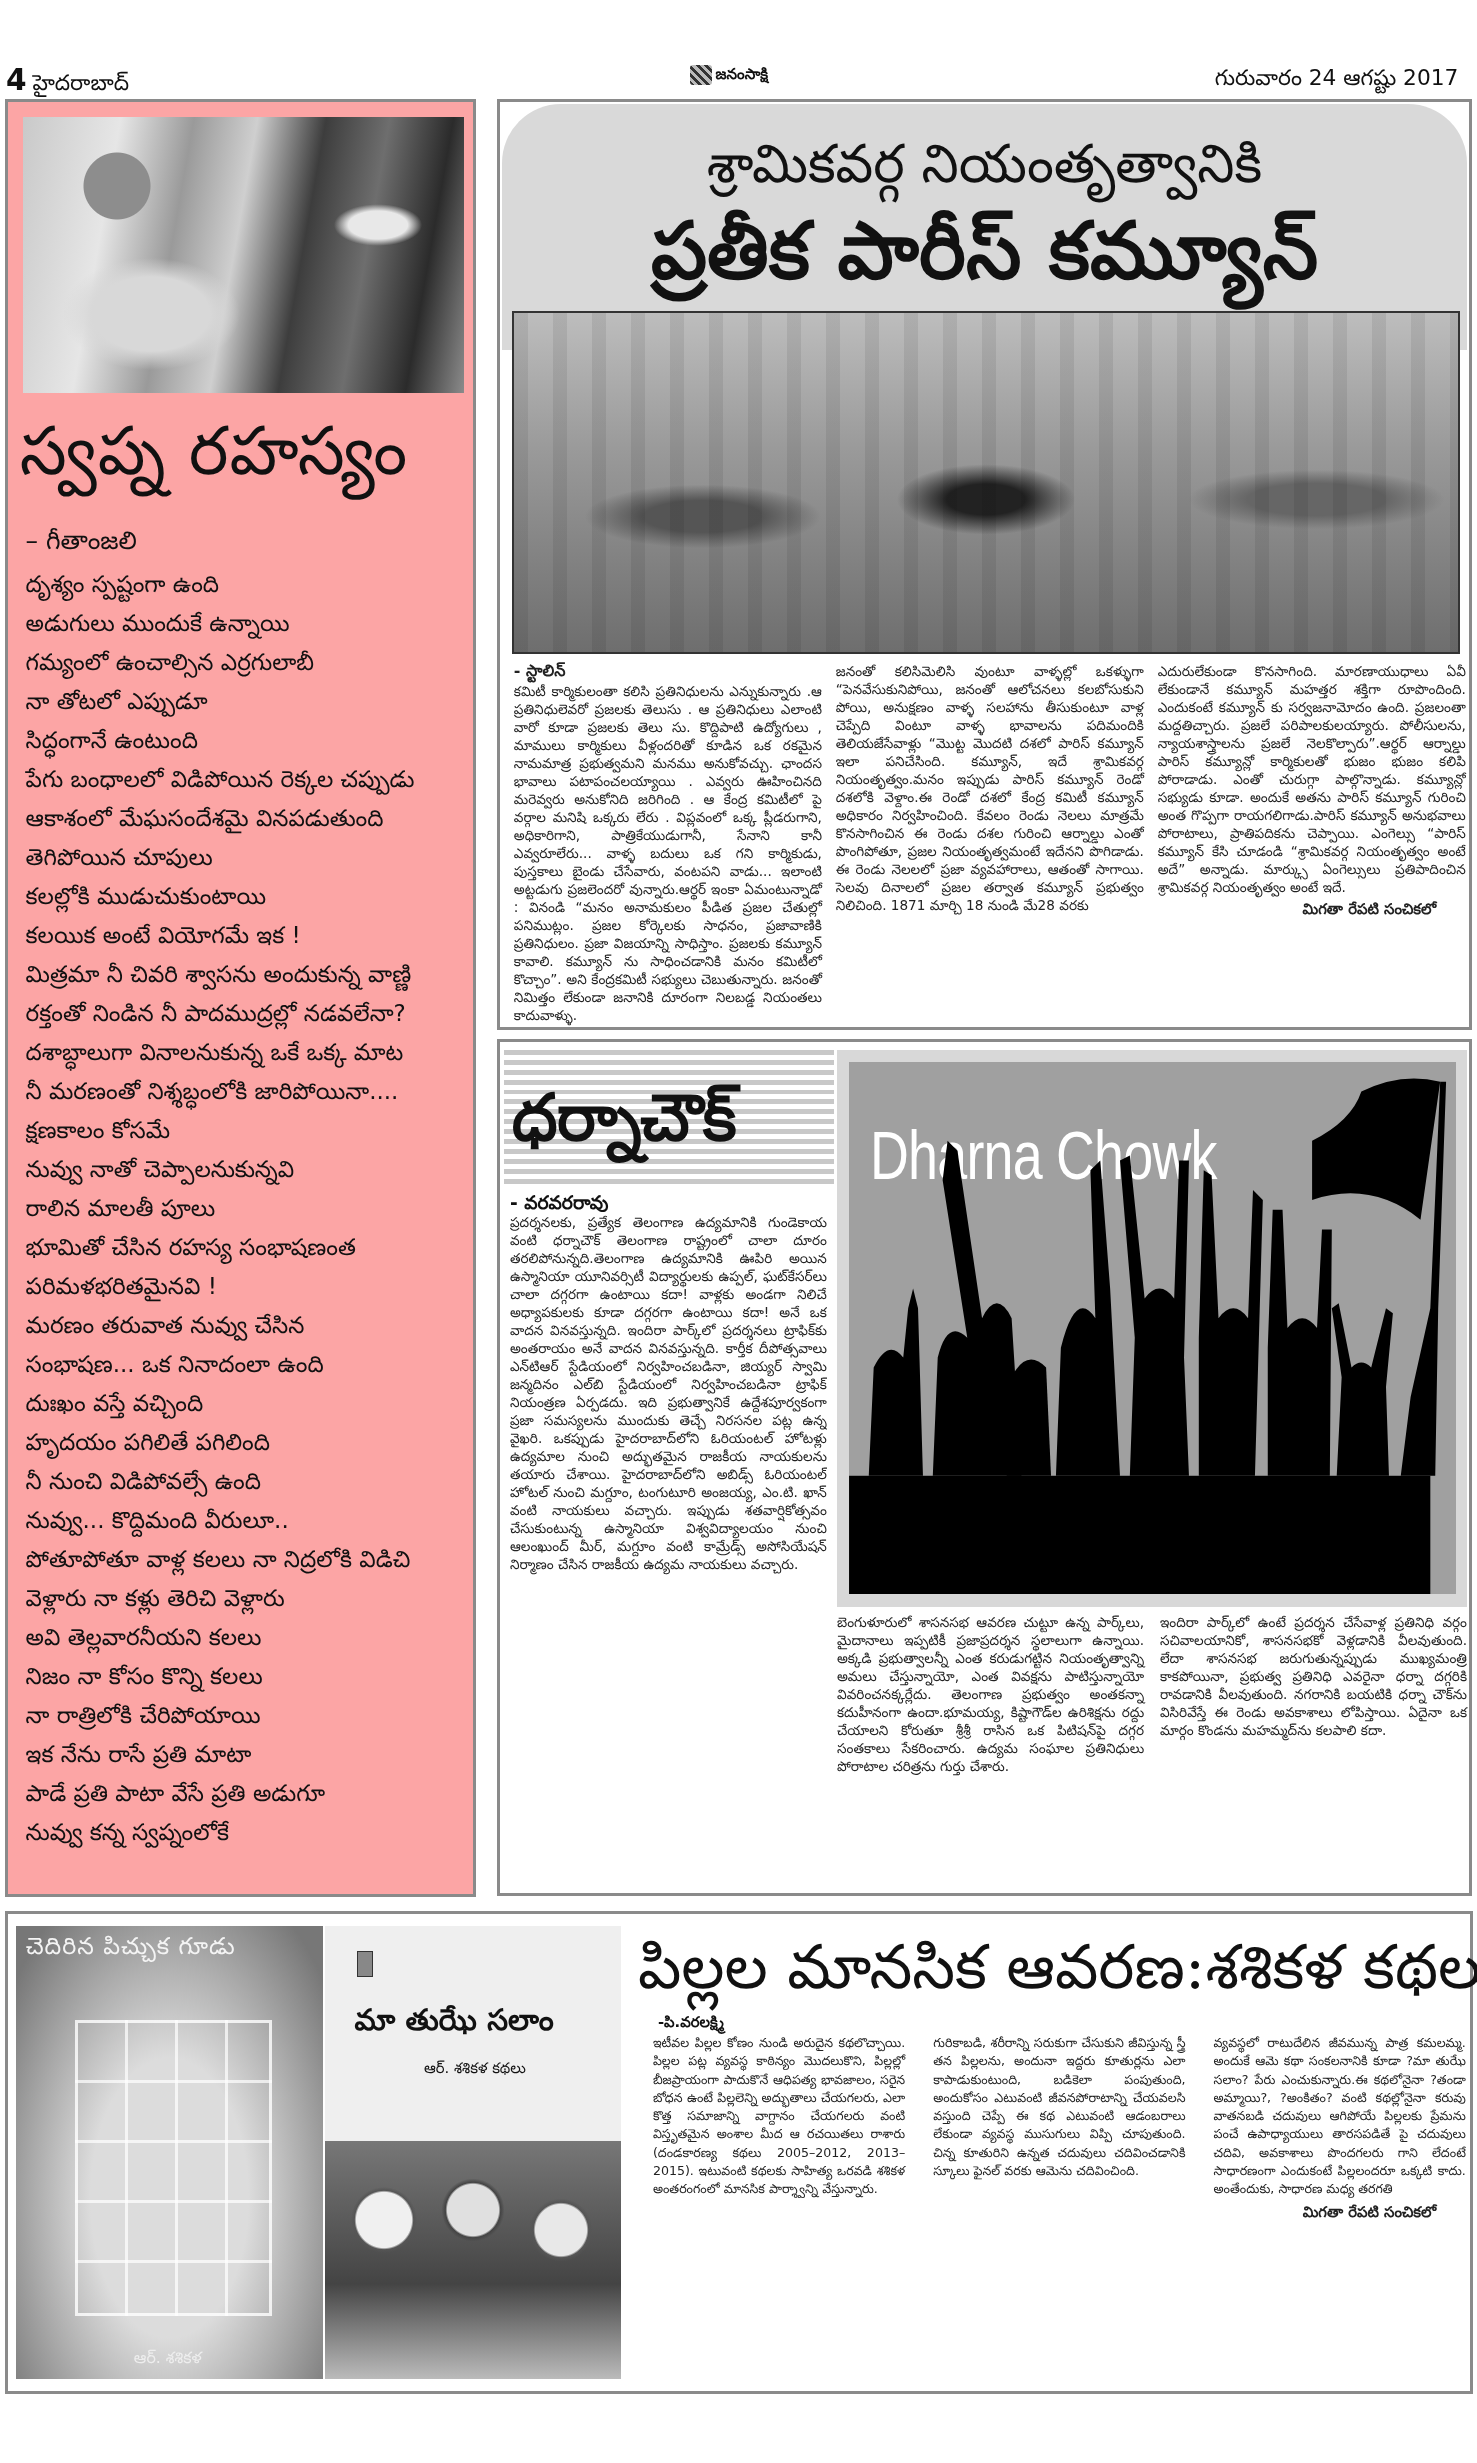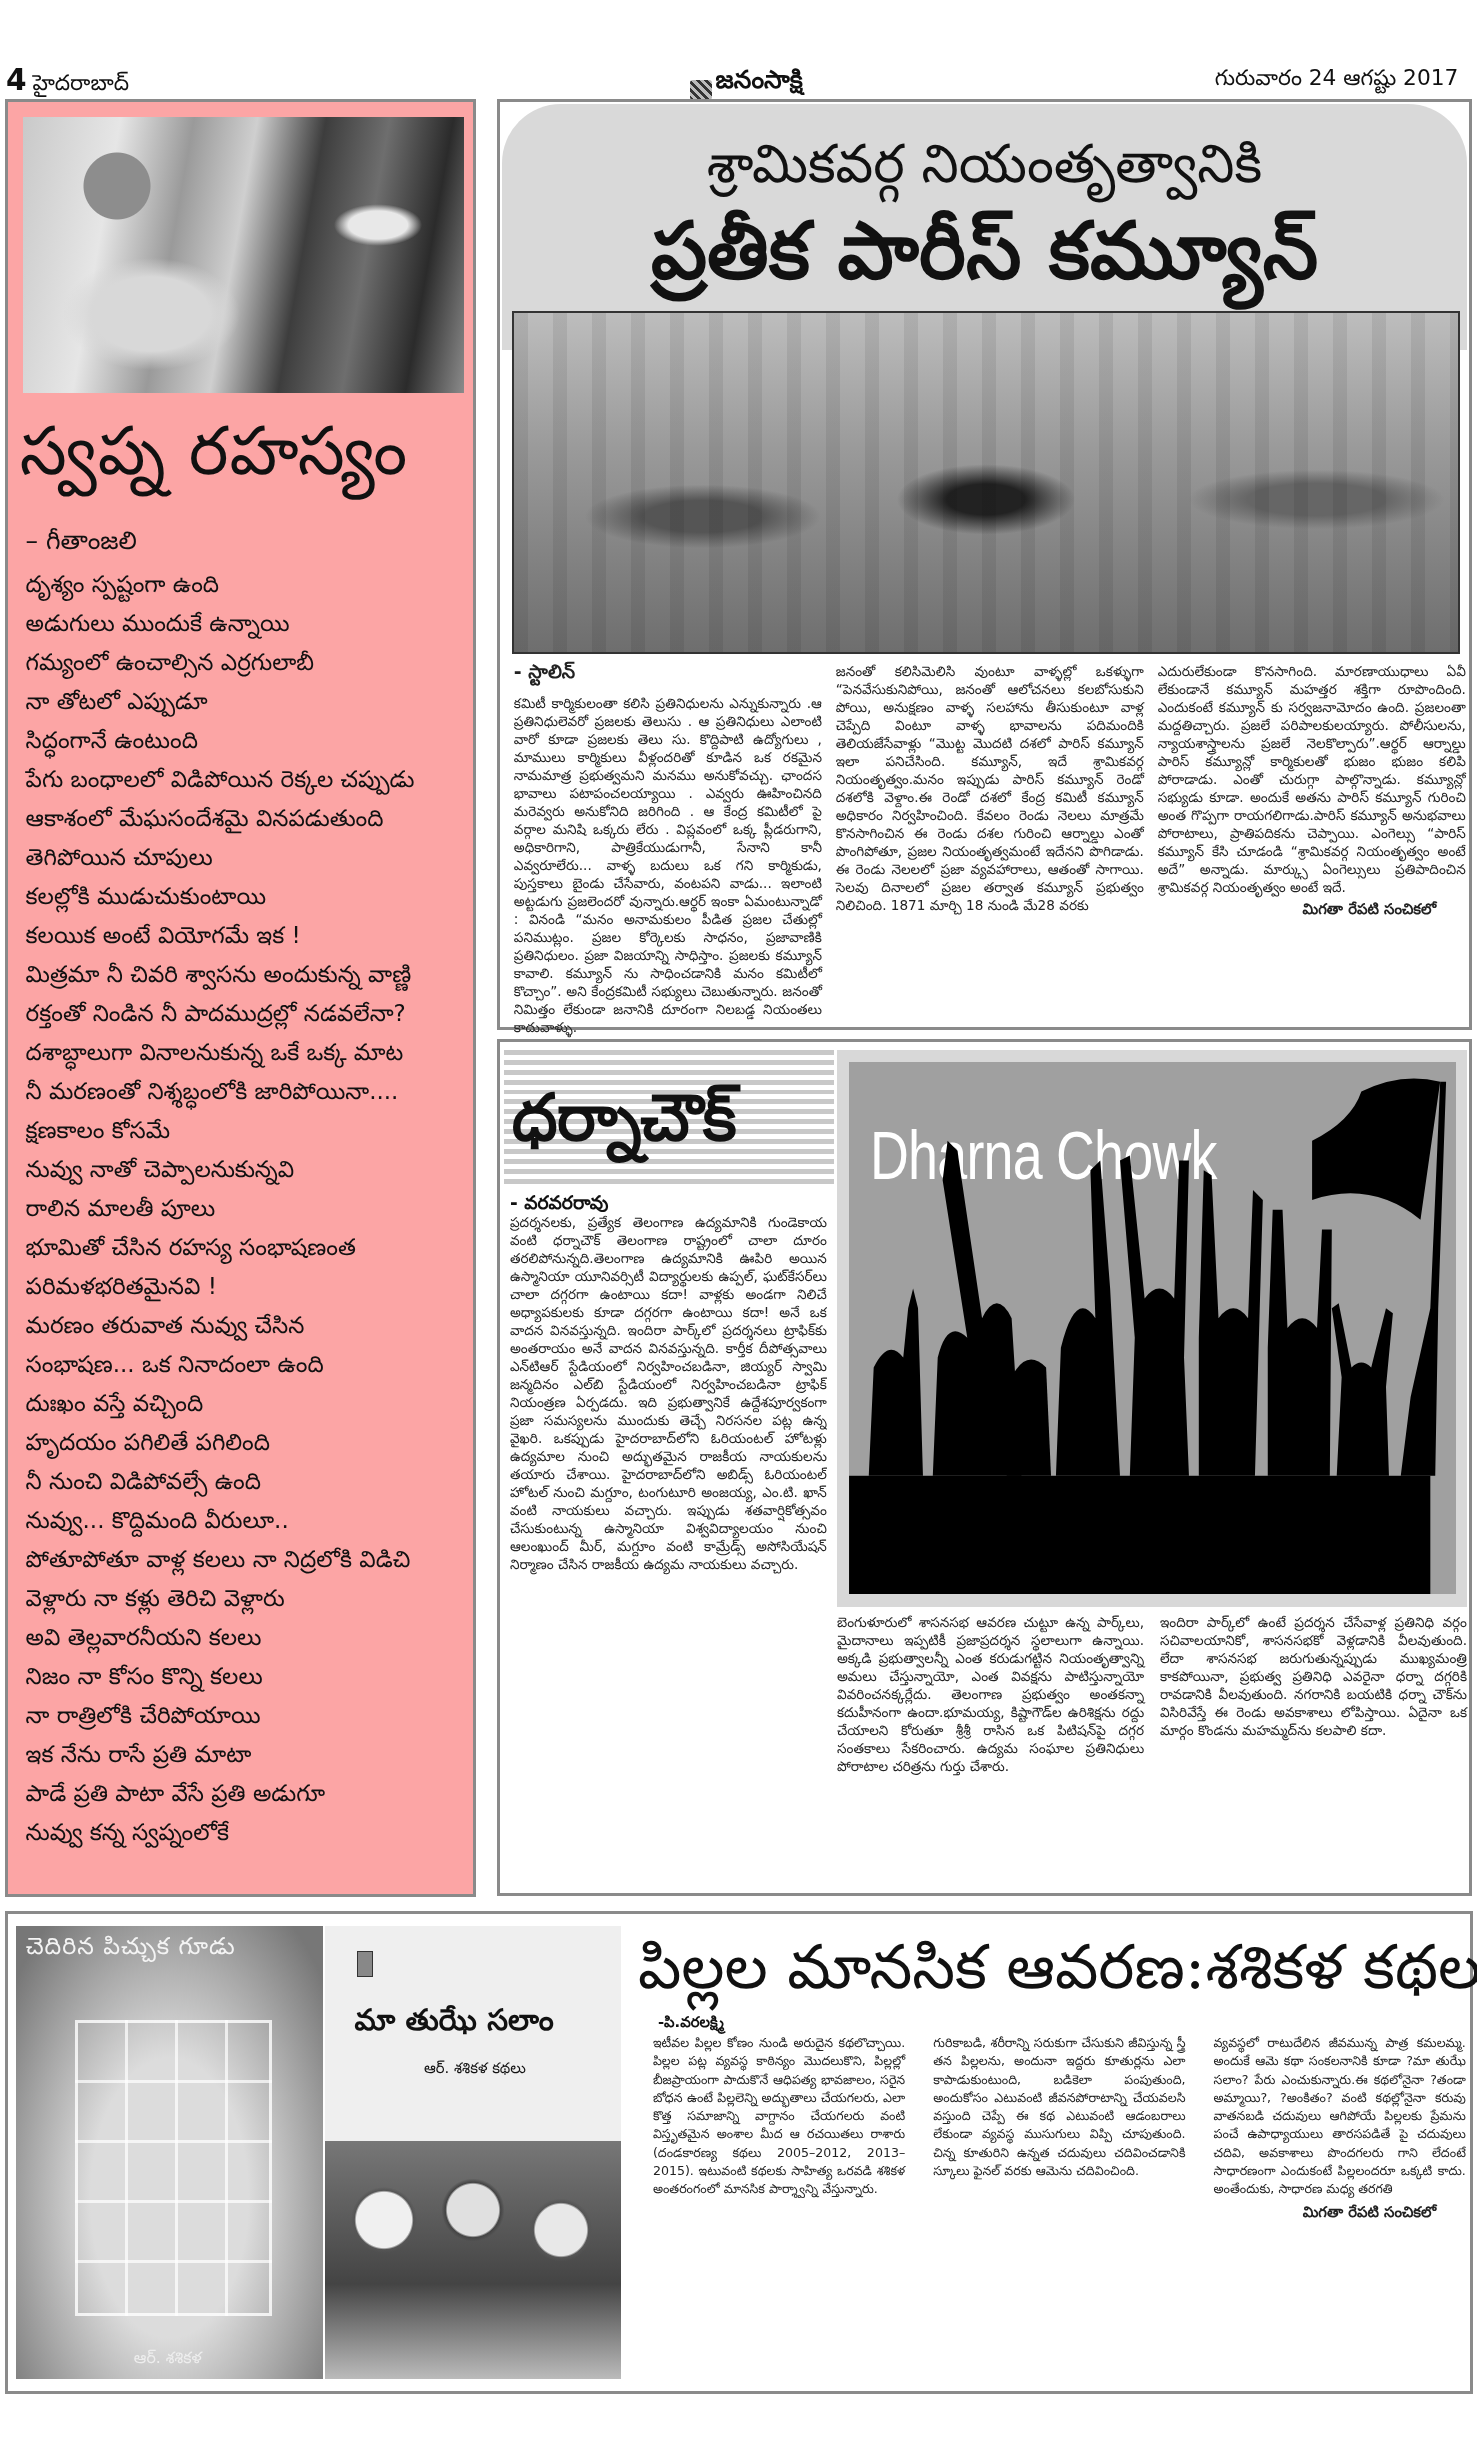--- a/index.html
+++ b/index.html
@@ -2,21 +2,21 @@
 <html><head>
 <meta charset="utf-8">
 <style>
   * { box-sizing: border-box; margin: 0; padding: 0; }
   body { width: 1478px; height: 2464px; background: #ffffff; position: relative; overflow: hidden; font-family: "DejaVu Sans", sans-serif; color: #111; }
   .abs { position: absolute; }
   
   .hdr-left { left: 5.9px; top: 63px; font-size: 25.6px; font-weight: bold; }
   .hdr-left .pg { font-size: 29.6px; font-weight: bold; margin-right: 5.9px; }
   .hdr-left .city { font-size: 21.7px; font-weight: normal; }
-  .hdr-center { left: 690px; top: 65px; font-size: 25px; font-weight: bold; display: flex; align-items: flex-end; gap: 3.9px; }
+  .hdr-center { left: 690px; top: 65px; font-size: 15px; font-weight: bold; display: flex; align-items: flex-start; gap: 3.9px; }
   .hdr-logo { width: 21.7px; height: 19.7px; background: repeating-linear-gradient(45deg, #333 0 3px, #bbb 3px 5.9px); border-radius: 3px; }
   .hdr-right { right: 19.7px; top: 65px; font-size: 21.7px; }
 
   
   .poem-box { left: 4.9px; top: 99px; width: 471px; height: 1798px; border: 3px solid #8a8a8a; background: #fca5a5; }
   .poem-img { position: absolute; left: 14.8px; top: 14.8px; width: 441px; height: 276px; background:
       radial-gradient(circle at 94px 69px, #8d8d8d 0 33px, transparent 34px),
       radial-gradient(ellipse at 355px 108px, #e8e8e8 0 29.6px, transparent 44px),
       radial-gradient(ellipse at 128px 197px, #d8d8d8 0 59px, transparent 89px),
       linear-gradient(100deg, #c9c9c9 0%, #e6e6e6 20%, #9a9a9a 35%, #cfcfcf 48%, #3d3d3d 62%, #6e6e6e 75%, #2b2b2b 88%, #8b8b8b 100%); }
@@ -32,21 +32,21 @@
   .pc-head .l2 { font-family: "DejaVu Serif", serif; font-size: 79px; line-height: 95px; font-weight: bold; }
   .pc-illus { position: absolute; left: 11.8px; top: 209px; width: 948px; height: 343px; border: 2px solid #333;
       background:
         repeating-linear-gradient(90deg, rgba(0,0,0,0.08) 0 13.8px, transparent 13.8px 39px),
         radial-gradient(ellipse at 20% 60%, #555 0 59px, transparent 118px),
         radial-gradient(ellipse at 50% 55%, #222 0 39px, transparent 89px),
         radial-gradient(ellipse at 85% 55%, #666 0 69px, transparent 128px),
         linear-gradient(180deg, #bdbdbd 0%, #9a9a9a 40%, #6e6e6e 100%); }
   .pc-cols { position: absolute; left: 13.8px; top: 560px; width: 952px; display: flex; gap: 13.8px; }
   .col { flex: 1; font-size: 13.6px; line-height: 18px; text-align: justify; color: #222; }
-  .byline { font-size: 19px; font-weight: bold; margin-bottom: 14px; display: block; }
+  .byline { font-size: 16px; font-weight: bold; margin-bottom: 2px; display: block; }
   .cont { text-align: right; font-weight: bold; font-size: 14.8px; margin-top: 3.9px; padding-right: 29.6px; }
 
   
   .dc-box { left: 497px; top: 1039px; width: 975px; height: 857px; border: 3px solid #8a8a8a; background: #fff; }
   .dc-title-wrap { position: absolute; left: 3.9px; top: 7.9px; width: 330px; height: 138px;
       background: repeating-linear-gradient(180deg, #c8c8c8 0 4.9px, #fff 4.9px 9.9px); }
   .dc-title { position: absolute; left: 7.9px; top: 13.8px; font-size: 65px; font-weight: bold; font-family: "DejaVu Sans", sans-serif; line-height: 108px; letter-spacing: -1px; }
   .dc-byline { position: absolute; left: 9.9px; top: 150px; font-size: 18.7px; font-weight: bold; }
   .dc-col1 { position: absolute; left: 9.9px; top: 171px; width: 317px; height: 670px; overflow: hidden; }
   .dc-img { position: absolute; left: 337px; top: 7.9px; width: 630px; height: 557px; background: #d8d8d8; }

